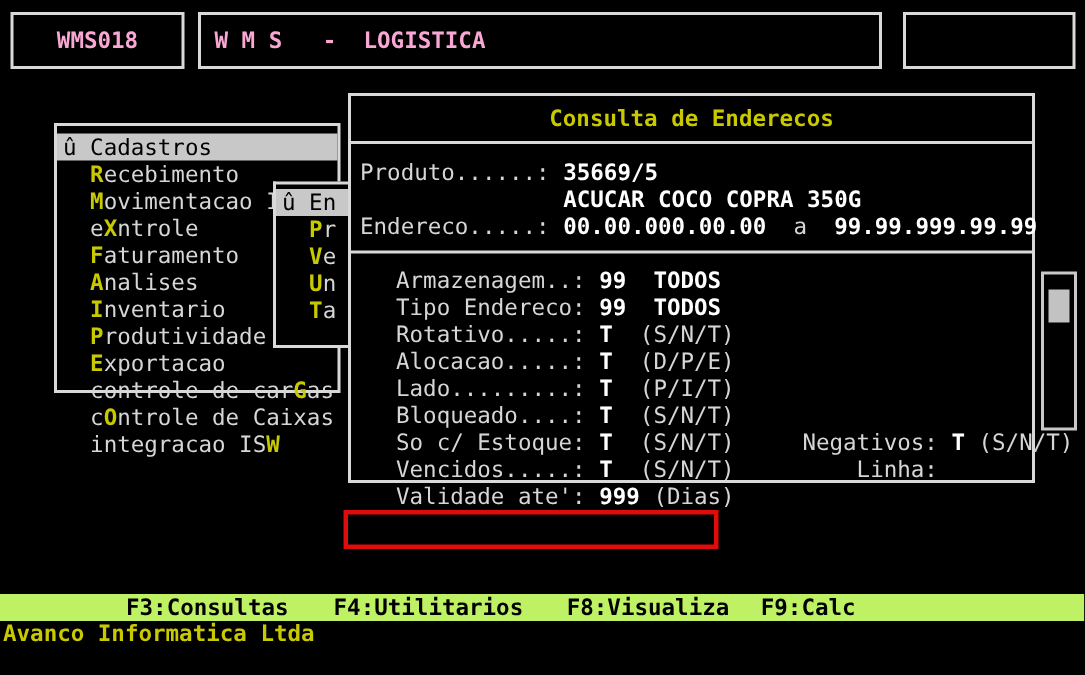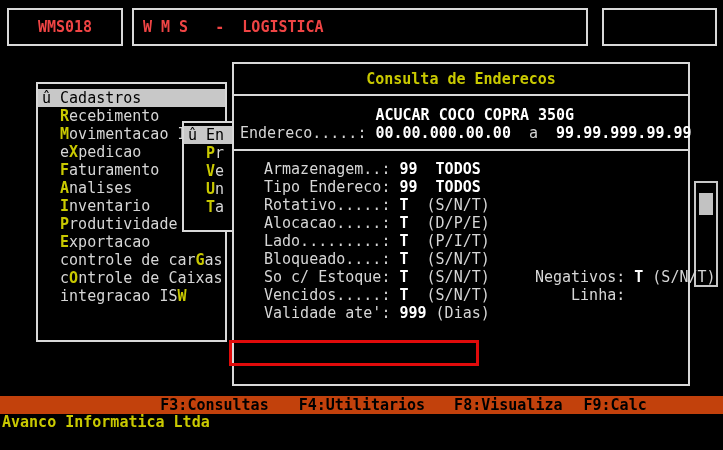--- a/index.html
+++ b/index.html
@@ -5,54 +5,54 @@
   html,body{margin:0;padding:0;background:#000;}
   .screen{
     position:relative;width:723px;height:450px;background:#000;overflow:hidden;
     font-family:"DejaVu Sans Mono",monospace;font-size:15px;line-height:18px;
   }
   
   .tbox{position:absolute;top:8px;height:38px;border:2px solid #d9d9d9;box-sizing:border-box;background:#000;}
   .box-prog{left:7px;width:116px;text-align:center;}
   .box-title{left:132px;width:456px;padding-left:9px;}
   .box-right{left:602px;width:115px;}
-  .tbox span{display:inline-block;line-height:34px;color:#ef4444;font-weight:bold;white-space:pre;text-align:right;}
+  .tbox span{display:inline-block;line-height:34px;color:#f9a8d4;font-weight:bold;white-space:pre;text-align:right;}
   
-  .menu{position:absolute;left:36px;top:82px;width:191px;height:260px;border:2px solid #d9d9d9;
+  .menu{position:absolute;left:36px;top:82px;width:191px;height:180px;border:2px solid #d9d9d9;
         box-sizing:border-box;background:#000;padding-top:5px;z-index:1;}
   .mitem{height:18px;white-space:pre;padding-left:4px;color:#d6d6d6;}
   .mitem .hot{color:#c9c900;font-weight:bold;}
   .mitem.hl{background:#c8c8c8;color:#000;}
   .mitem.hl .hot{color:#000;}
   
   .submenu{position:absolute;left:182px;top:121px;width:52px;height:111px;border:2px solid #d9d9d9;
            border-right:none;box-sizing:border-box;background:#000;padding-top:3px;z-index:2;overflow:hidden;}
   
-  .dialog{position:absolute;left:232px;top:62px;width:458px;height:324px;border:2px solid #d9d9d9;
+  .dialog{position:absolute;left:232px;top:62px;width:458px;height:260px;border:2px solid #d9d9d9;
           box-sizing:border-box;background:#000;z-index:3;}
   .dlg-title{margin-top:6px;height:18px;text-align:center;color:#c9c900;font-weight:bold;}
   .sep{height:0;border-top:2px solid #d9d9d9;}
   .sep1{margin-top:6px;}
   .sep2{margin-top:7px;}
   .dlg-rows-top{margin-top:10px;}
   .dlg-rows-main{margin-top:9px;padding-left:24px;}
   .dlg-row{height:18px;white-space:pre;padding-left:6px;color:#d6d6d6;}
   .dlg-row .lbl{color:#d6d6d6;}
   .dlg-row .val{color:#ffffff;font-weight:bold;}
   .dlg-row .cur{background:#00d300;color:#053805;font-weight:bold;}
   
   .scrollbar{position:absolute;left:694px;top:181px;width:24px;height:106px;
              border:2px solid #c8c8c8;box-sizing:border-box;background:#000;}
   .scroll-thumb{position:absolute;left:3px;top:10px;width:14px;height:22px;background:#c2c2c2;}
   
   .annotation{position:absolute;left:229px;top:340px;width:250px;height:26px;
               border:3px solid #e00b0b;box-sizing:border-box;z-index:5;pointer-events:none;}
   
-  .statusbar{position:absolute;left:0;top:396px;width:723px;height:18px;background:#c2410c;
-             color:#000;font-weight:bold;white-space:pre;padding-left:84px;box-sizing:border-box;text-align:center;}
+  .statusbar{position:absolute;left:0;top:396px;width:723px;height:18px;background:#bef264;
+             color:#000;font-weight:bold;white-space:pre;padding-left:84px;box-sizing:border-box;}
   .fkey{display:inline-block;}
   .fkey.g1{margin-right:30px;}
   .fkey.g2{margin-right:29px;}
   .fkey.g3{margin-right:21px;}
   
   .footer{position:absolute;left:2px;top:413px;height:18px;color:#c9c900;font-weight:bold;white-space:pre;}
 </style>
 </head>
 <body>
 
@@ -63,21 +63,21 @@
   </div>
   <div class="tbox box-title">
     <span>W M S   -  LOGISTICA</span>
   </div>
   <div class="tbox box-right"></div>
 
   <div class="menu" id="menuBox">
       <div class="mitem hl"><span class="pre">û Cadastros</span><span class="hot"></span><span class="post"></span></div>
       <div class="mitem"><span class="pre">  </span><span class="hot">R</span><span class="post">ecebimento</span></div>
       <div class="mitem"><span class="pre">  </span><span class="hot">M</span><span class="post">ovimentacao I</span></div>
-      <div class="mitem"><span class="pre">  e</span><span class="hot">X</span><span class="post">pedicao</span></div>
+      <div class="mitem"><span class="pre">  e</span><span class="hot">X</span><span class="post">ntrole</span></div>
       <div class="mitem"><span class="pre">  </span><span class="hot">F</span><span class="post">aturamento</span></div>
       <div class="mitem"><span class="pre">  </span><span class="hot">A</span><span class="post">nalises</span></div>
       <div class="mitem"><span class="pre">  </span><span class="hot">I</span><span class="post">nventario</span></div>
       <div class="mitem"><span class="pre">  </span><span class="hot">P</span><span class="post">rodutividade</span></div>
       <div class="mitem"><span class="pre">  </span><span class="hot">E</span><span class="post">xportacao</span></div>
       <div class="mitem"><span class="pre">  controle de car</span><span class="hot">G</span><span class="post">as</span></div>
       <div class="mitem"><span class="pre">  c</span><span class="hot">O</span><span class="post">ntrole de Caixas</span></div>
       <div class="mitem"><span class="pre">  integracao IS</span><span class="hot">W</span><span class="post"></span></div>
     </div>
 
@@ -86,20 +86,21 @@
       <div class="mitem"><span class="pre">  </span><span class="hot">P</span><span class="post">r</span></div>
       <div class="mitem"><span class="pre">  </span><span class="hot">V</span><span class="post">e</span></div>
       <div class="mitem"><span class="pre">  </span><span class="hot">U</span><span class="post">n</span></div>
       <div class="mitem"><span class="pre">  </span><span class="hot">T</span><span class="post">a</span></div>
     </div>
 
   <div class="dialog">
     <div class="dlg-title">Consulta de Enderecos</div>
     <div class="sep sep1"></div>
     <div class="dlg-rows-top" id="dlgRowsTop">
+        <div class="dlg-row"><span class="lbl">Produto......: </span><span class="val">35669/5</span></div>
         <div class="dlg-row"><span class="lbl">               </span><span class="val">ACUCAR COCO COPRA 350G</span></div>
         <div class="dlg-row"><span class="lbl">Endereco.....: </span><span class="val">00.00.000.00.00</span><span class="lbl">  a  </span><span class="val">99.99.999.99.99</span></div>
       </div>
     <div class="sep sep2"></div>
     <div class="dlg-rows-main" id="dlgRowsMain">
         <div class="dlg-row"><span class="lbl">Armazenagem..: </span><span class="val">99</span><span class="lbl">  </span><span class="val">TODOS</span></div>
         <div class="dlg-row"><span class="lbl">Tipo Endereco: </span><span class="val">99</span><span class="lbl">  </span><span class="val">TODOS</span></div>
         <div class="dlg-row"><span class="lbl">Rotativo.....: </span><span class="val">T</span><span class="lbl">  (S/N/T)</span></div>
         <div class="dlg-row"><span class="lbl">Alocacao.....: </span><span class="val">T</span><span class="lbl">  (D/P/E)</span></div>
         <div class="dlg-row"><span class="lbl">Lado.........: </span><span class="val">T</span><span class="lbl">  (P/I/T)</span></div>

